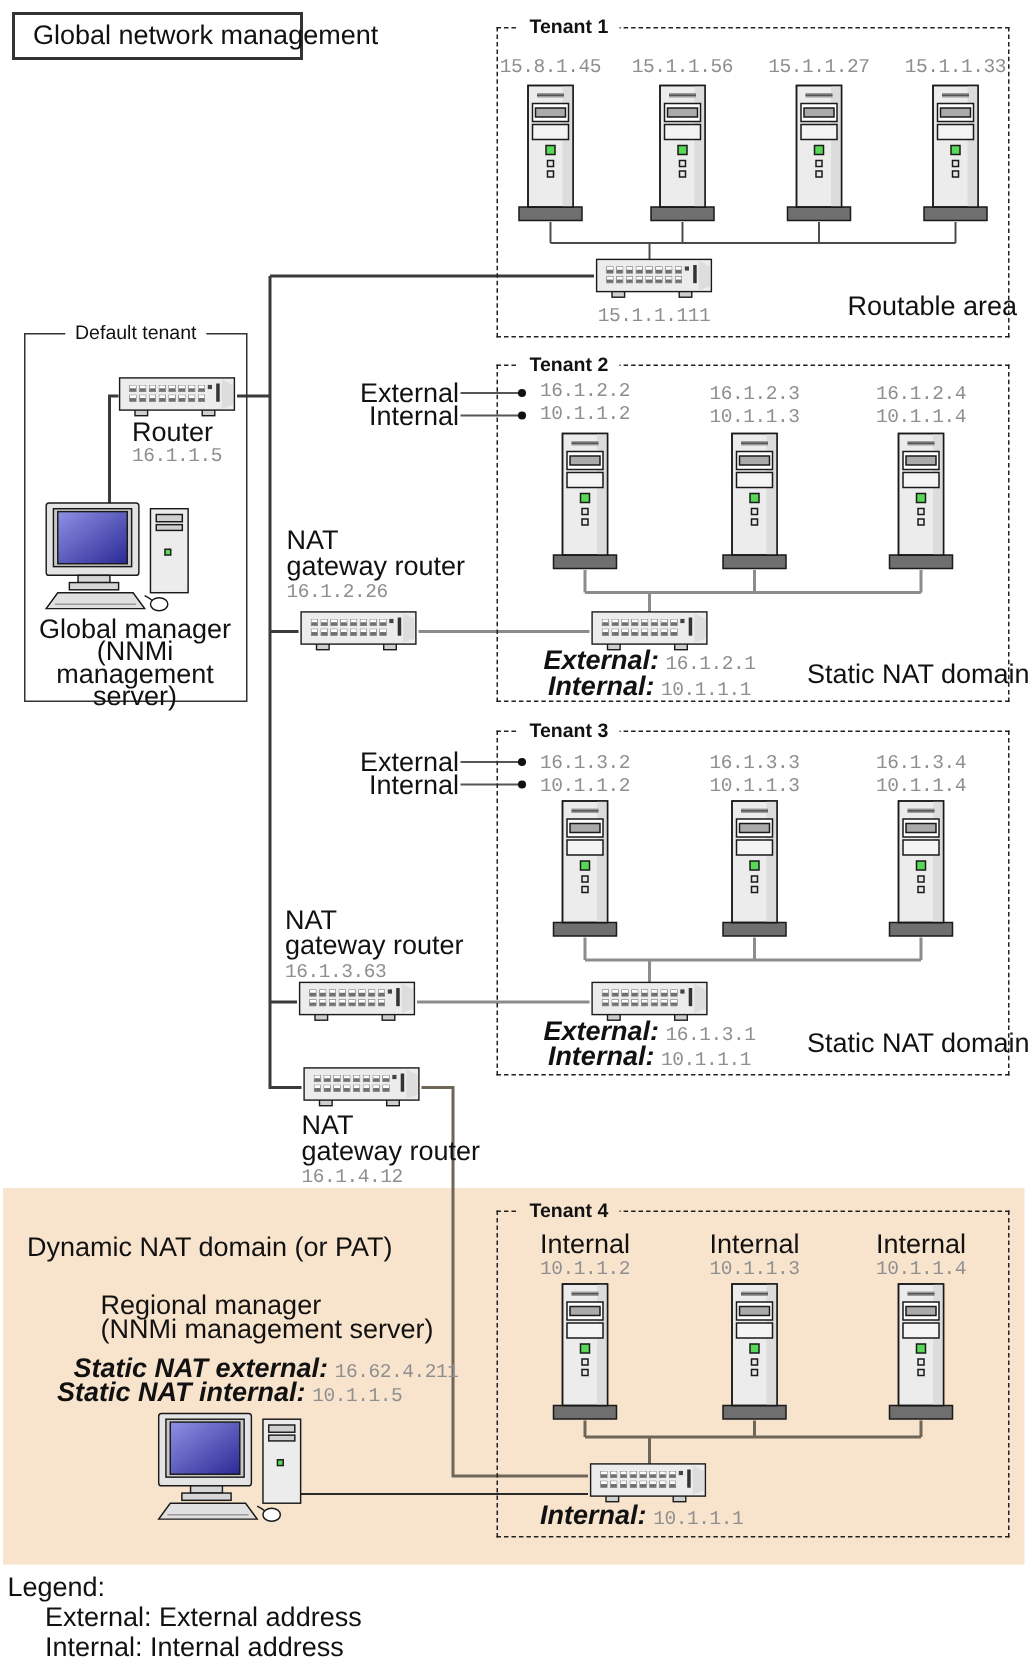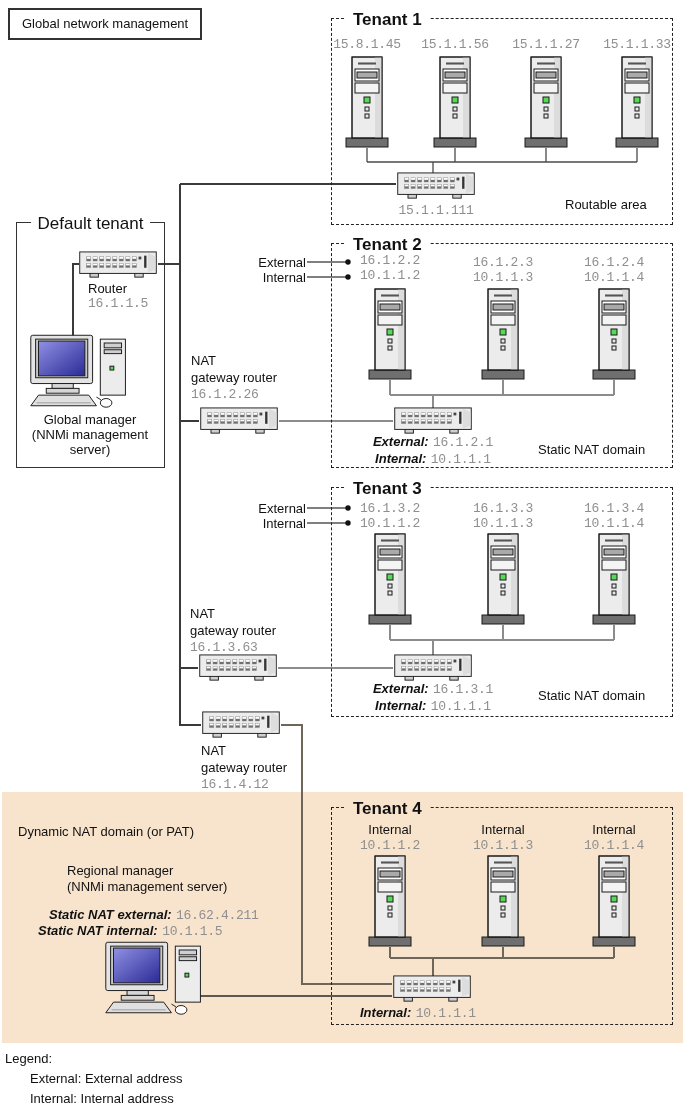--- a/index.html
+++ b/index.html
@@ -1,27 +1,27 @@
 <!DOCTYPE html>
 <html><head>
 <meta charset="utf-8">
 <style>
   html,body{margin:0;padding:0;}
   body{width:687px;height:1113px;position:relative;background:#ffffff;
        font-family:"Liberation Sans",sans-serif;overflow:hidden;}
   .abs{position:absolute;}
-  .lbl{font-size:13px;color:#111;white-space:nowrap;line-height:15px;}
+  .lbl{font-size:18px;color:#111;white-space:nowrap;line-height:15px;}
   .b{font-weight:bold;font-style:italic;}
   .ip{font-family:"Liberation Mono","DejaVu Sans Mono",monospace;font-size:13px;
       color:#8f8f8f;white-space:nowrap;line-height:15px;letter-spacing:-0.3px;}
   .ctr{text-align:center;}
   .rt{text-align:right;}
   .tenant-box{border:1.5px dashed #222;z-index:2;}
   .tenant-label{position:absolute;top:-9px;left:14px;background:#ffffff;
-      padding:0 7px;font-size:17px;font-weight:bold;color:#111;white-space:nowrap;}
+      padding:0 7px;font-size:13px;font-weight:bold;color:#111;white-space:nowrap;}
   .solid-box{border:1.5px solid #333;z-index:2;}
   .title-box{border:2px solid #333;z-index:3;background:#fff;}
   .hl-band{background:#f8e4cd;z-index:0;}
   svg.layer{position:absolute;left:0;top:0;z-index:1;}
   .txt{z-index:3;}
   .multiline{line-height:15px;}
 </style>
 </head>
 <body>
 

